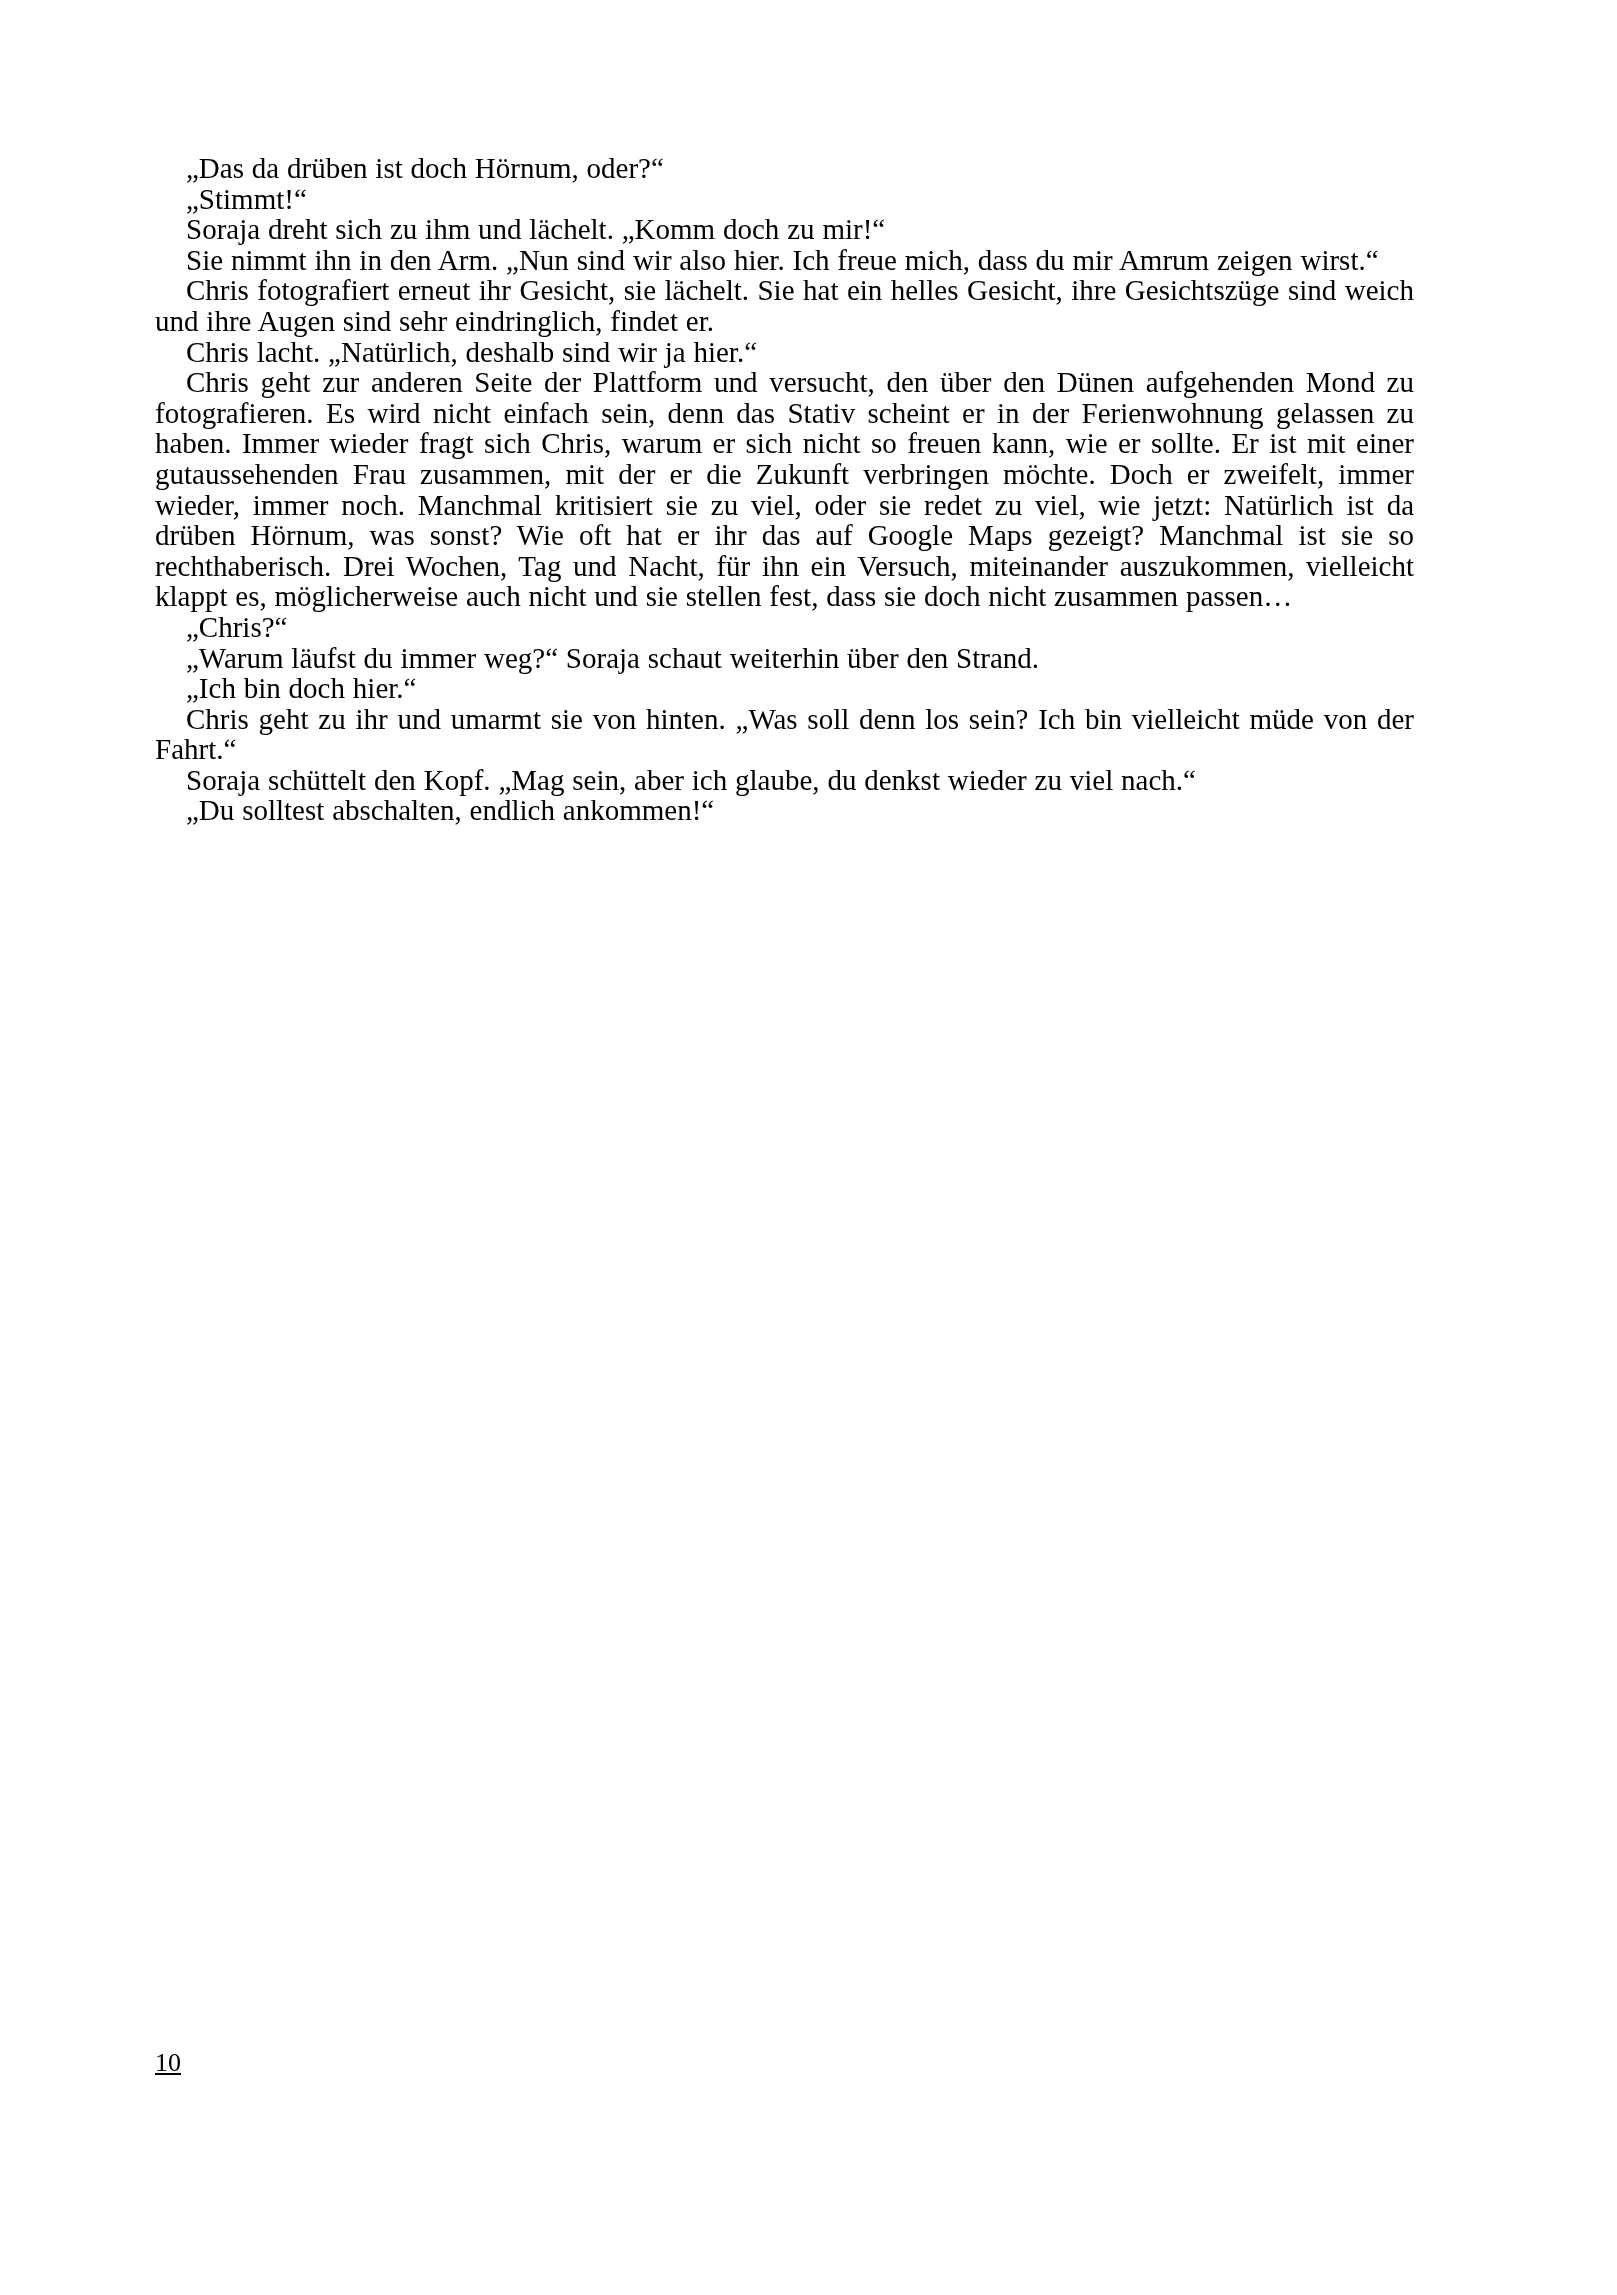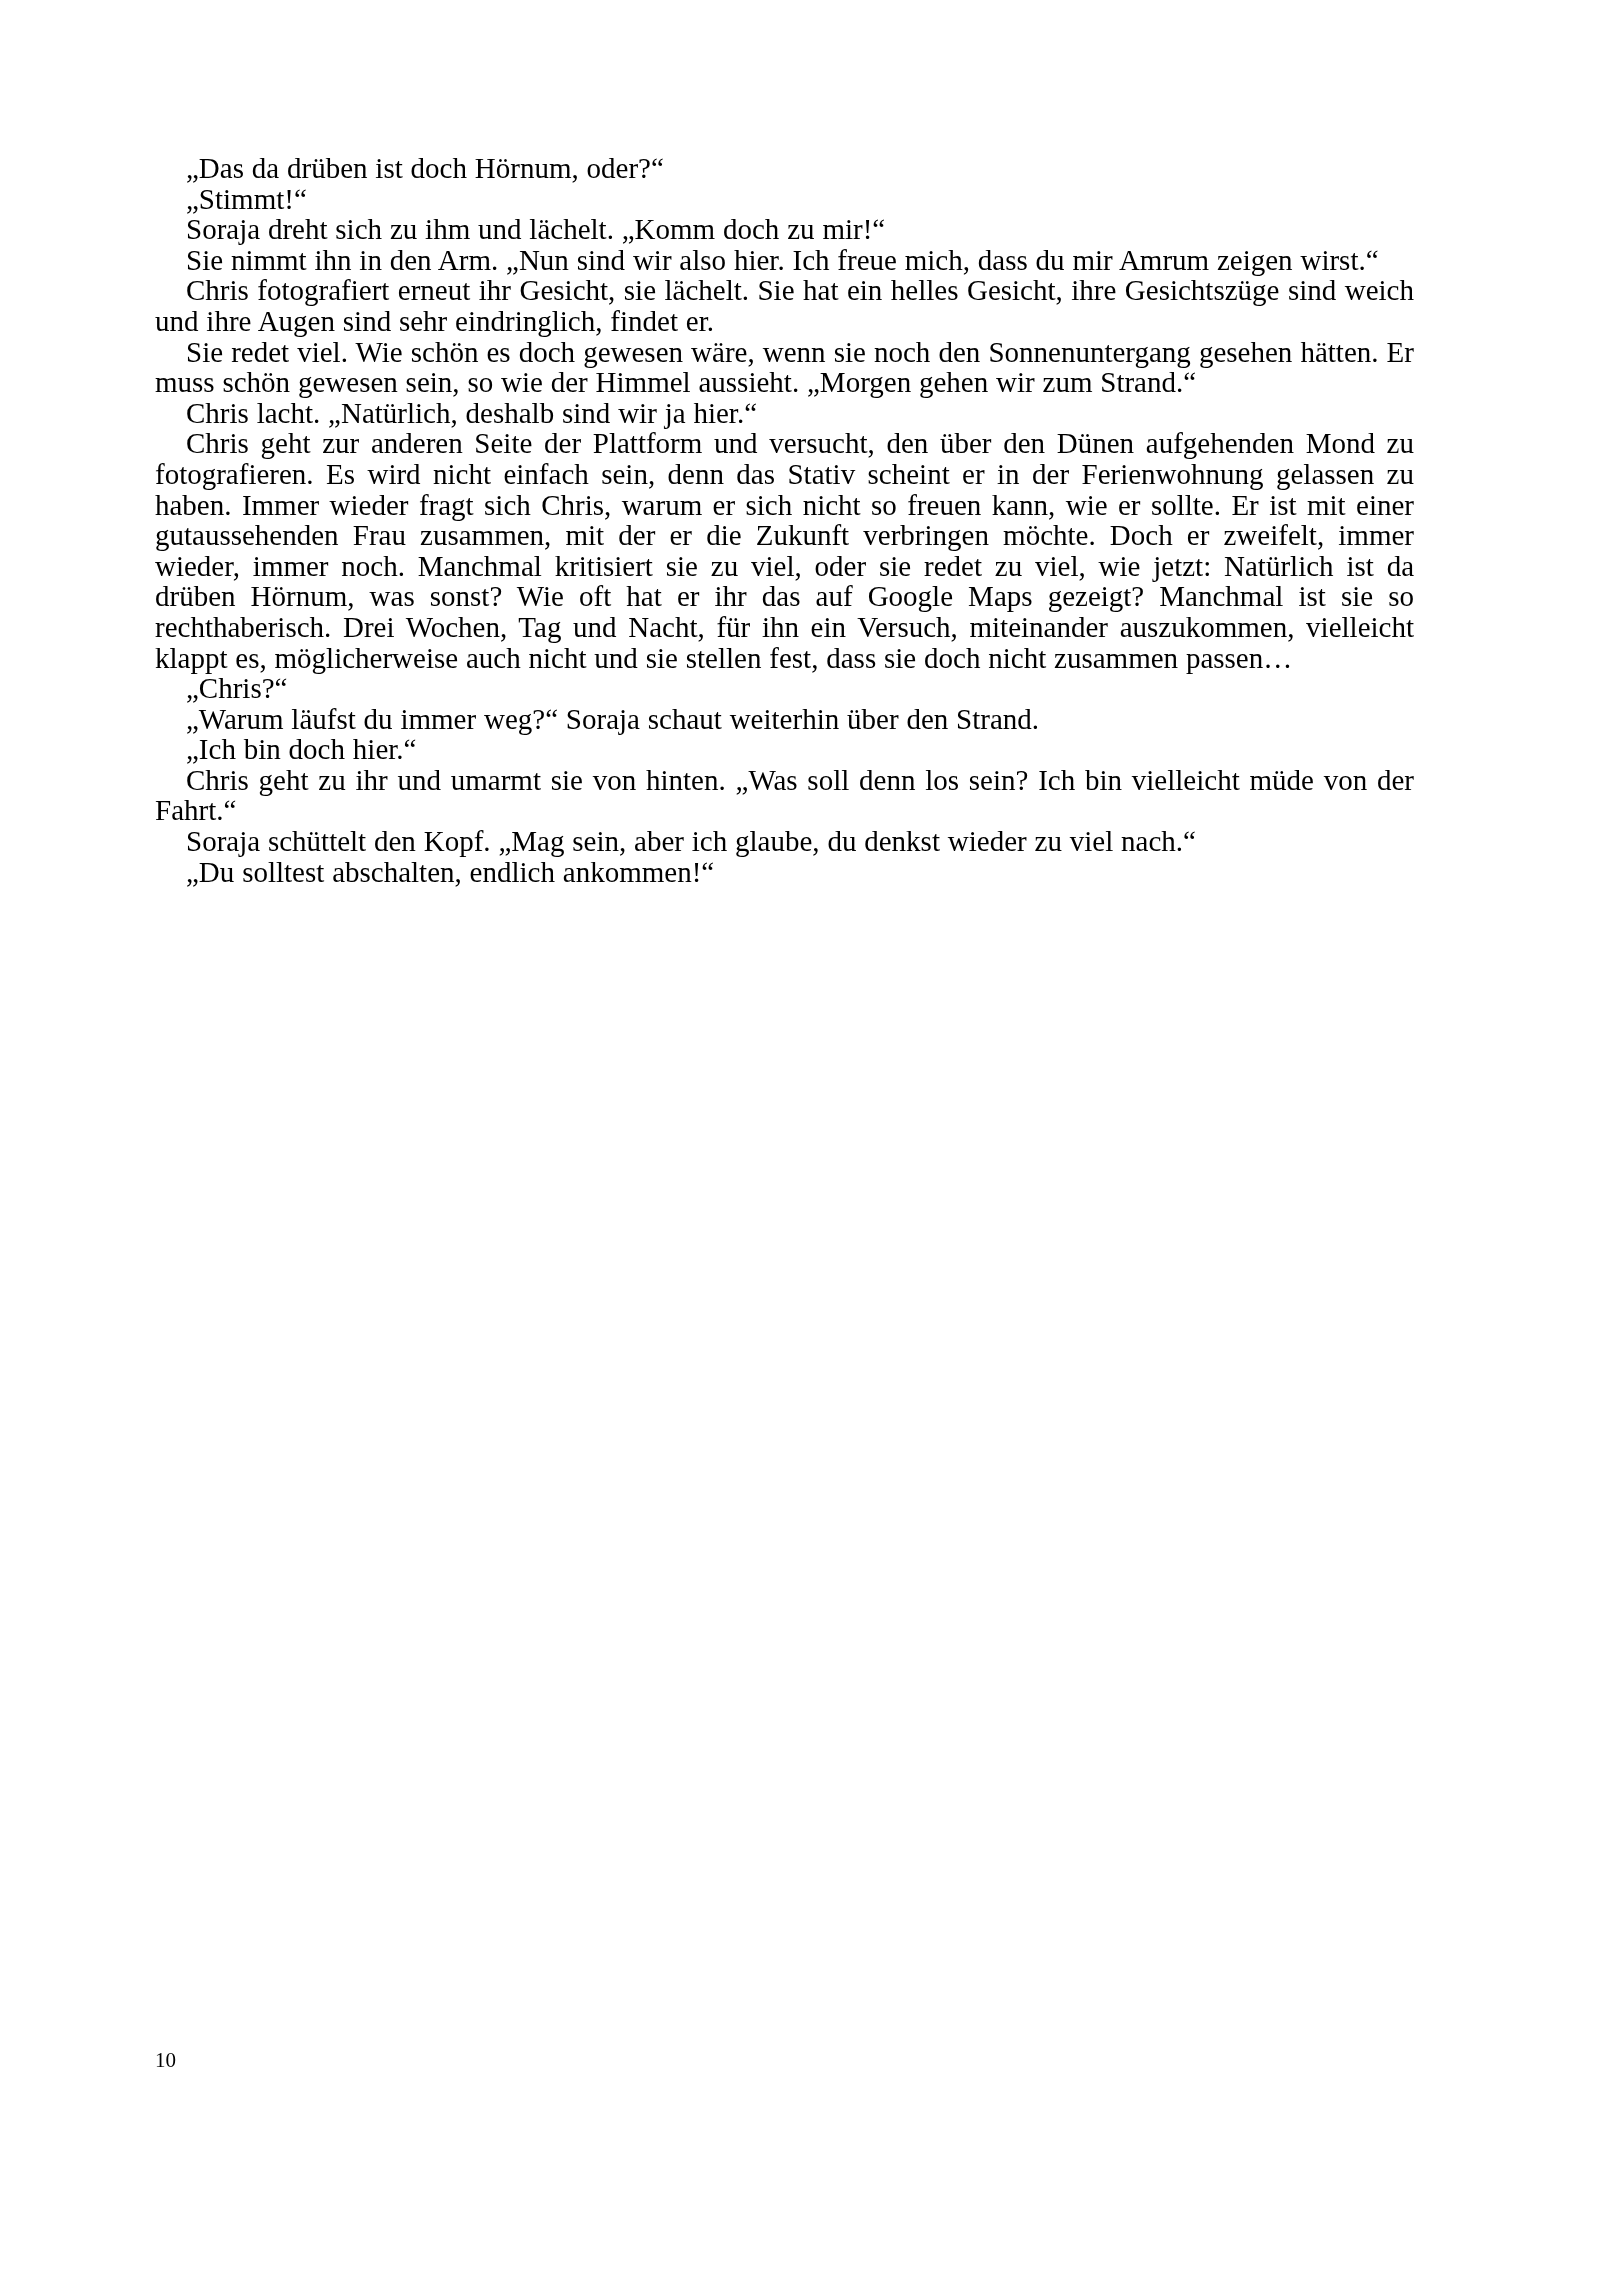--- a/index.html
+++ b/index.html
@@ -38,36 +38,36 @@
     hyphens: none;
     word-spacing: 0.02em;
   }
   p.para.last-short {
     text-align: left;
   }
   .page-number {
     position: absolute;
     left: 155px;
     top: 2050px;
-    font-size: 21px;
+    font-size: 26px;
     line-height: 1;
+    text-decoration: underline;
   }
 </style>
 </head>
 <body>
 
 <div class="page">
 
   <div class="text-block">
     <p class="para last-short">„Das da drüben ist doch Hörnum, oder?“</p>
     <p class="para last-short">„Stimmt!“</p>
     <p class="para last-short">Soraja dreht sich zu ihm und lächelt. „Komm doch zu mir!“</p>
     <p class="para">Sie nimmt ihn in den Arm. „Nun sind wir also hier. Ich freue mich, dass du mir Amrum zeigen wirst.“</p>
     <p class="para">Chris fotografiert erneut ihr Gesicht, sie lächelt. Sie hat ein helles Gesicht, ihre Gesichtszüge sind weich und ihre Augen sind sehr eindringlich, findet er.</p>
-    <p class="para">Sie redet viel. Wie schön es doch gewesen wäre, wenn sie noch den Sonnenuntergang gesehen hätten. Er muss schön gewesen sein, so wie der Himmel aussieht. „Morgen gehen wir zum Strand.“</p>
     <p class="para last-short">Chris lacht. „Natürlich, deshalb sind wir ja hier.“</p>
     <p class="para">Chris geht zur anderen Seite der Plattform und versucht, den über den Dünen aufgehenden Mond zu fotografieren. Es wird nicht einfach sein, denn das Stativ scheint er in der Ferienwohnung gelassen zu haben. Immer wieder fragt sich Chris, warum er sich nicht so freuen kann, wie er sollte. Er ist mit einer gutaussehenden Frau zusammen, mit der er die Zukunft verbringen möchte. Doch er zweifelt, immer wieder, immer noch. Manchmal kritisiert sie zu viel, oder sie redet zu viel, wie jetzt: Natürlich ist da drüben Hörnum, was sonst? Wie oft hat er ihr das auf Google Maps gezeigt? Manchmal ist sie so rechthaberisch. Drei Wochen, Tag und Nacht, für ihn ein Versuch, miteinander auszukommen, vielleicht klappt es, möglicherweise auch nicht und sie stellen fest, dass sie doch nicht zusammen passen…</p>
     <p class="para last-short">„Chris?“</p>
     <p class="para">„Warum läufst du immer weg?“ Soraja schaut weiterhin über den Strand.</p>
     <p class="para last-short">„Ich bin doch hier.“</p>
     <p class="para">Chris geht zu ihr und umarmt sie von hinten. „Was soll denn los sein? Ich bin vielleicht müde von der Fahrt.“</p>
     <p class="para">Soraja schüttelt den Kopf. „Mag sein, aber ich glaube, du denkst wieder zu viel nach.“</p>
     <p class="para last-short">„Du solltest abschalten, endlich ankommen!“</p>
   </div>
 

